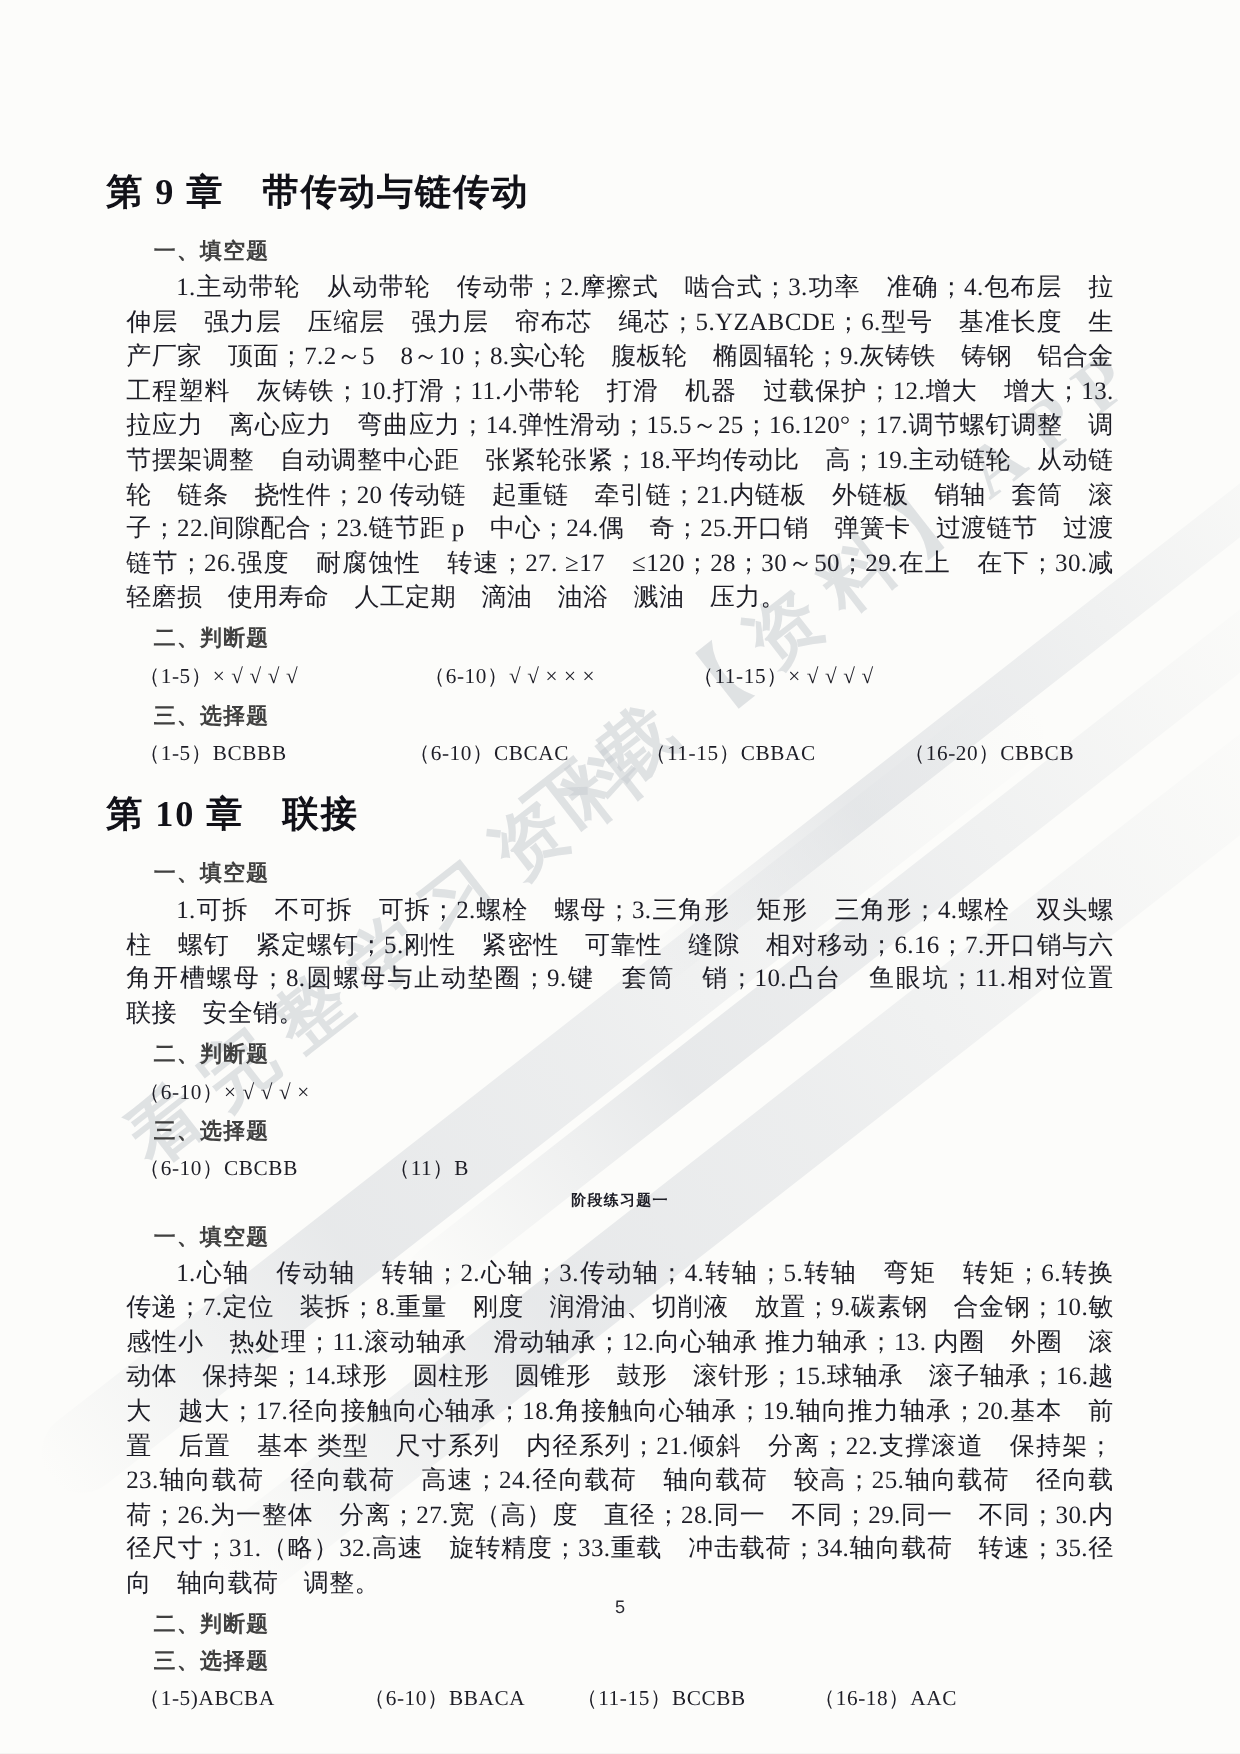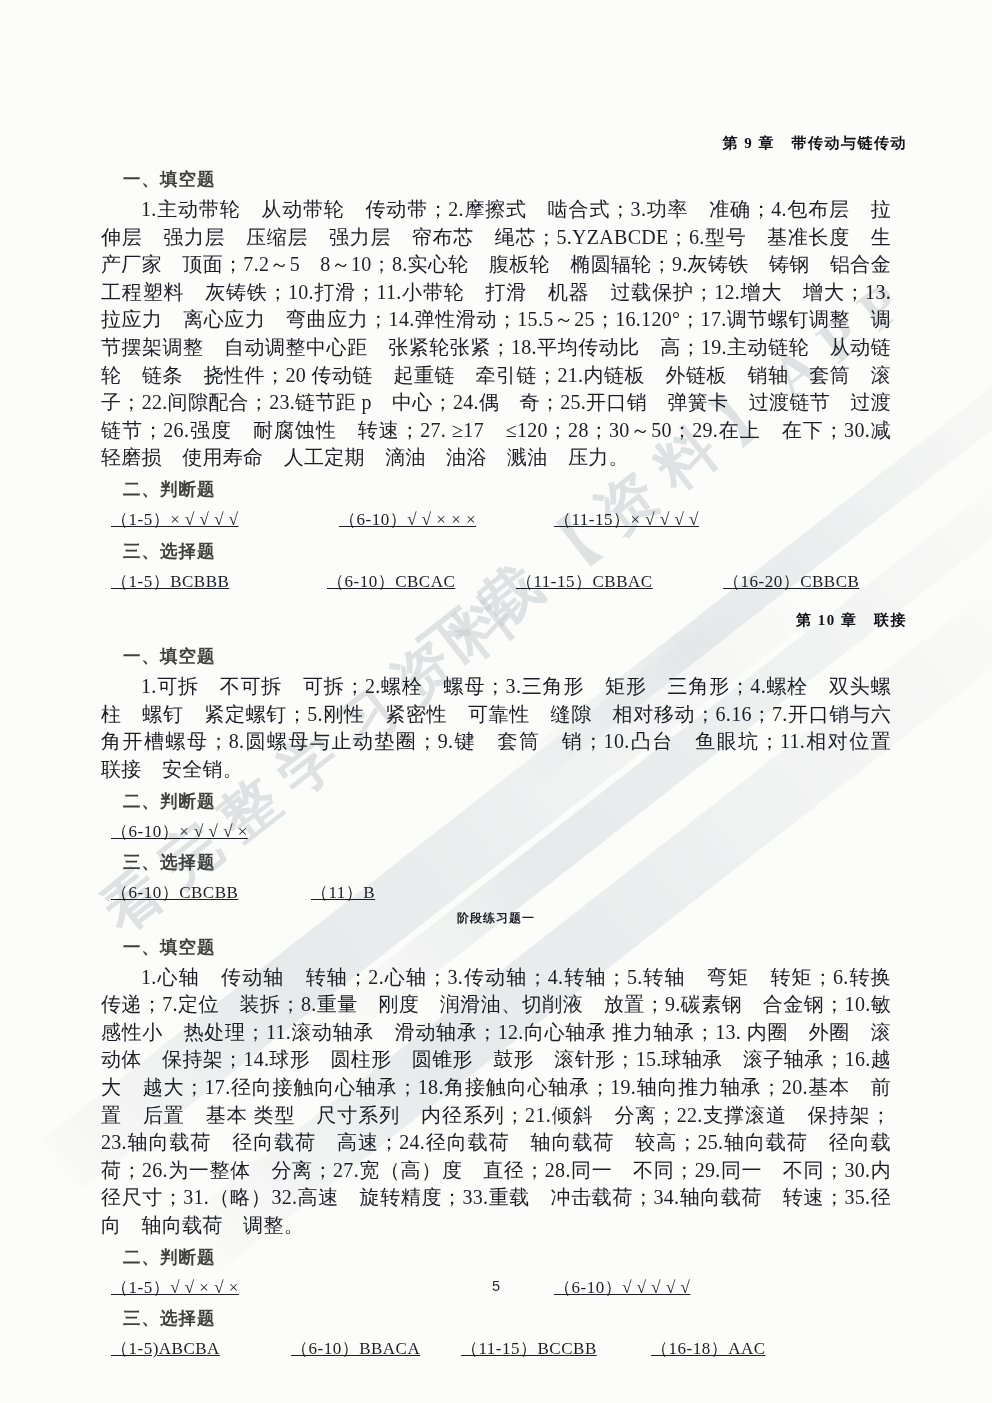--- a/index.html
+++ b/index.html
@@ -23,40 +23,40 @@
   .streak.s4{left:520px;top:760px;width:700px;height:34px;}
   .wm-text{position:absolute;font-weight:bold;color:#c9cdd2;opacity:.55;
     letter-spacing:16px;font-size:58px;white-space:nowrap;
     transform:rotate(-38deg);transform-origin:left center;
     font-family:"Liberation Serif","DejaVu Serif",serif;}
   .wm-text.l1{left:110px;top:880px;}
   .wm-text.l2{left:430px;top:620px;}
   
   .content{position:absolute;left:85px;right:85px;top:118px;z-index:1;}
   h1.chapter-title{
-    font-size:15px;font-weight:bold;text-align:right;
+    font-size:29px;font-weight:bold;text-align:left;
     margin:16px 0 14px;letter-spacing:1.5px;color:#111118;
   }
   h3.chapter-subtitle{
     font-size:12px;font-weight:bold;text-align:center;
     margin:0 0 8px;letter-spacing:1px;
   }
   h2.sec{
     font-size:17.5px;font-weight:bold;
     margin:5px 0 5px 38px;letter-spacing:1px;color:#404040;
   }
   p.fill{
     font-size:20px;line-height:27.6px;text-align:justify;
     text-indent:2em;margin:1px 16px 3px;letter-spacing:.3px;
   }
   .ans-row{
     display:flex;margin:1px 0 3px 26px;
     font-size:17px;line-height:27.6px;letter-spacing:.5px;
   }
-  .ans-row span{display:inline-block;white-space:nowrap;text-decoration:underline;}
+  .ans-row span{display:inline-block;white-space:nowrap;}
   .page-number{
     position:absolute;left:0;right:0;top:1278px;z-index:1;
     text-align:center;font-size:14.5px;color:#2b2b33;
     font-family:"Liberation Sans","DejaVu Sans",sans-serif;
   }
 </style>
 </head>
 <body>
 
 <div class="page">
@@ -112,24 +112,20 @@
       </div>
     </section>
 
     <section>
       <h3 class="chapter-subtitle">阶段练习题一</h3>
 
       <h2 class="sec">一、填空题</h2>
       <p class="fill">1.心轴　传动轴　转轴；2.心轴；3.传动轴；4.转轴；5.转轴　弯矩　转矩；6.转换　传递；7.定位　装拆；8.重量　刚度　润滑油、切削液　放置；9.碳素钢　合金钢；10.敏感性小　热处理；11.滚动轴承　滑动轴承；12.向心轴承 推力轴承；13. 内圈　外圈　滚动体　保持架；14.球形　圆柱形　圆锥形　鼓形　滚针形；15.球轴承　滚子轴承；16.越大　越大；17.径向接触向心轴承；18.角接触向心轴承；19.轴向推力轴承；20.基本　前置　后置　基本 类型　尺寸系列　内径系列；21.倾斜　分离；22.支撑滚道　保持架；23.轴向载荷　径向载荷　高速；24.径向载荷　轴向载荷　较高；25.轴向载荷　径向载荷；26.为一整体　分离；27.宽（高）度　直径；28.同一　不同；29.同一　不同；30.内径尺寸；31.（略）32.高速　旋转精度；33.重载　冲击载荷；34.轴向载荷　转速；35.径向　轴向载荷　调整。</p>
 
       <h2 class="sec">二、判断题</h2>
-      <div class="ans-row">
-        <span style="width:443px">（1-5）√ √ × √ ×</span>
-        <span>（6-10）√ √ √ √ √</span>
-      </div>
 
       <h2 class="sec">三、选择题</h2>
       <div class="ans-row">
         <span style="width:180px">（1-5)ABCBA</span>
         <span style="width:170px">（6-10）BBACA</span>
         <span style="width:190px">（11-15）BCCBB</span>
         <span>（16-18）AAC</span>
       </div>
     </section>
 

